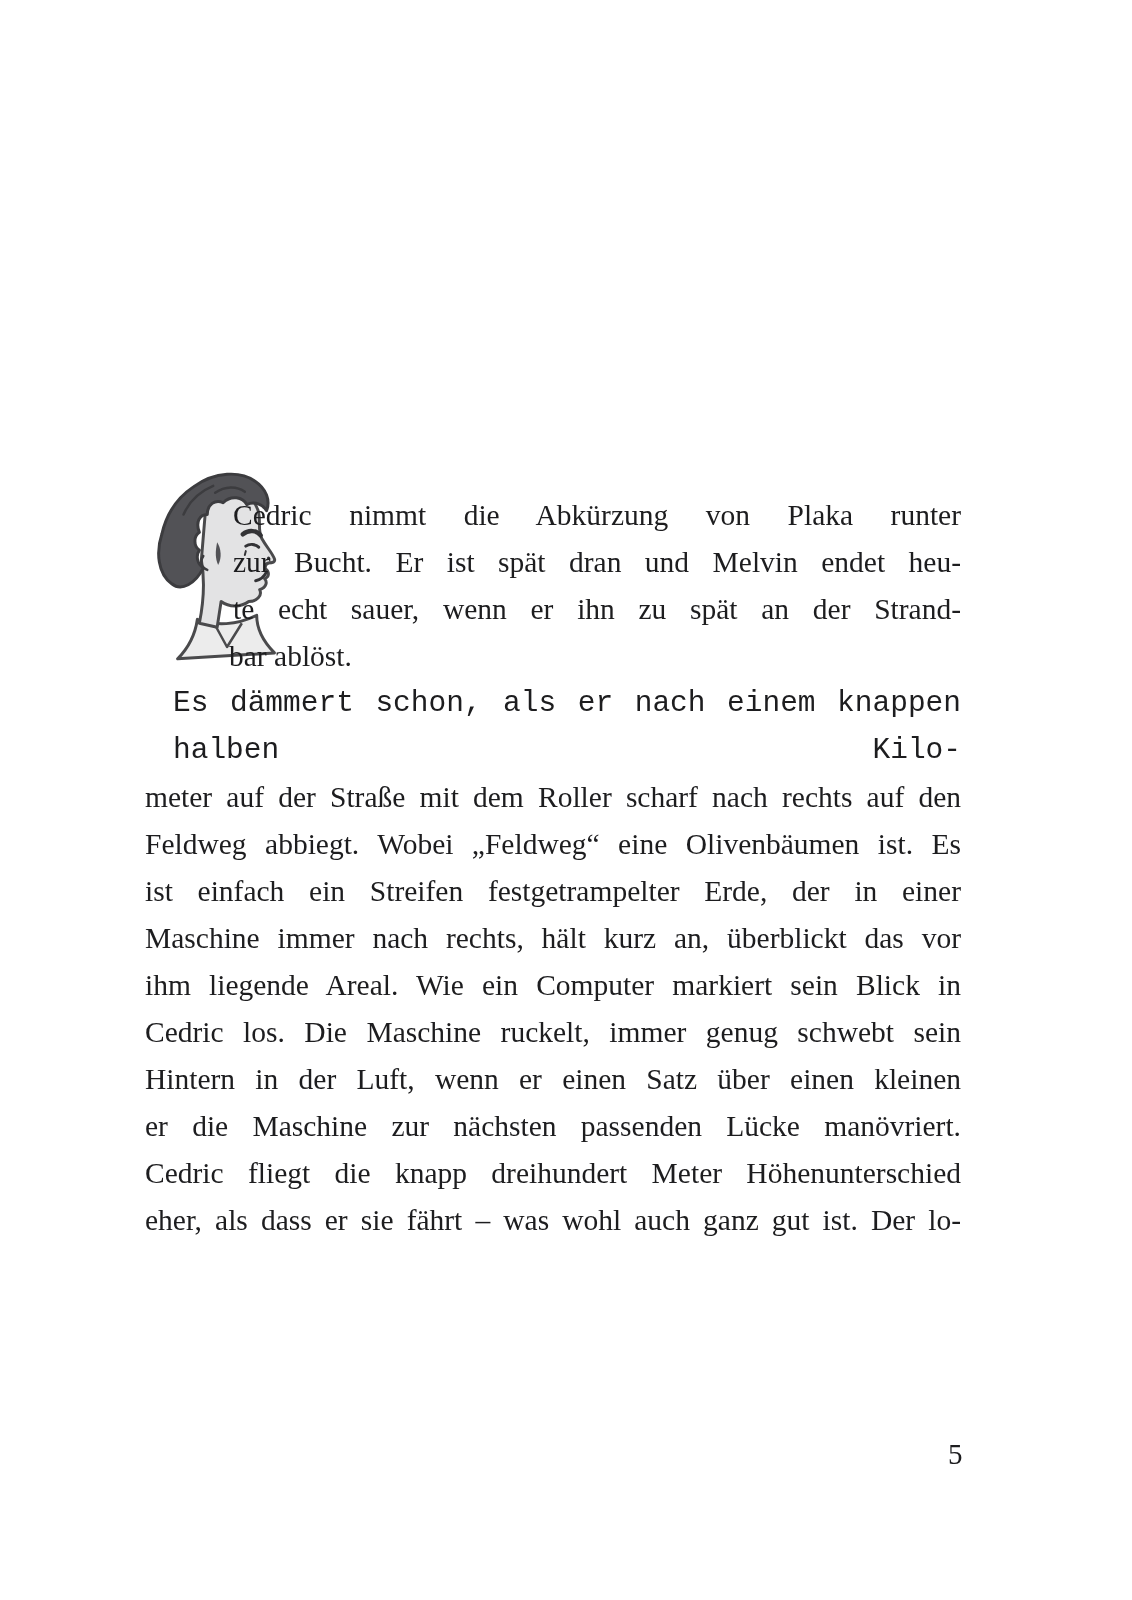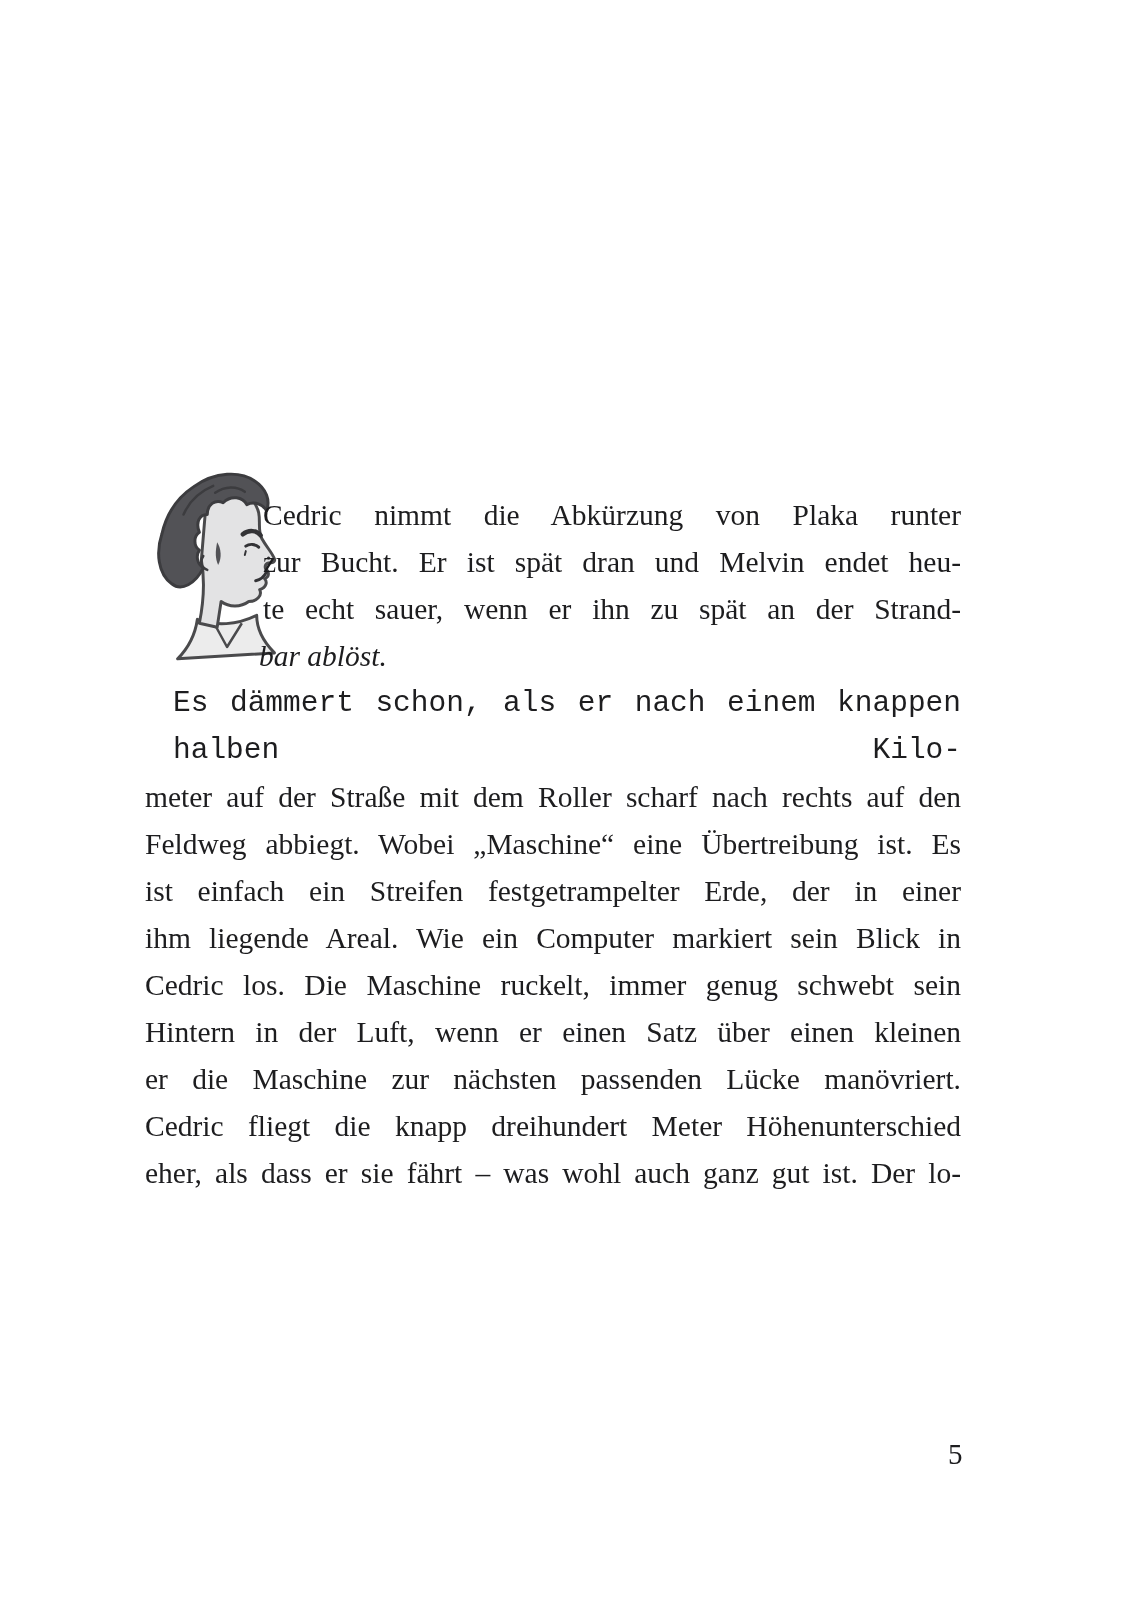--- a/index.html
+++ b/index.html
@@ -16,22 +16,22 @@
   .textblock {
     position: absolute;
     left: 145px;
     top: 492px;
     width: 816px;
     font-size: 29.5px;
     line-height: 47px;
   }
   .line { min-height: 47px; }
   .j { text-align: justify; text-align-last: justify; }
-  .wrap { margin-left: 118px; }
-  .wrap-last { margin-left: 114px; font-style: italic; }
+  .wrap { margin-left: 88px; }
+  .wrap-last { margin-left: 84px; }
   .indent { padding-left: 28px; font-family: Liberation Mono, monospace; }
   .illustration {
     position: absolute;
     left: 146px;
     top: 452px;
     width: 168px;
     height: 218px;
   }
   .page-number {
     position: absolute;
@@ -97,22 +97,23 @@
   </div>
 
   <div class="textblock">
     <div class="line j wrap">Cedric nimmt die Abkürzung von Plaka runter</div>
     <div class="line j wrap">zur Bucht. Er ist spät dran und Melvin endet heu-</div>
     <div class="line j wrap">te echt sauer, wenn er ihn zu spät an der Strand-</div>
     <div class="line wrap-last">bar ablöst.</div>
 
     <div class="line j indent">Es dämmert schon, als er nach einem knappen halben Kilo-</div>
     <div class="line j">meter auf der Straße mit dem Roller scharf nach rechts auf den</div>
-    <div class="line j">Feldweg abbiegt. Wobei „Maschine“ eine Übertreibung ist. Es</div>
+    <div class="line j">Feldweg abbiegt. Wobei „Feldweg“ eine Olivenbäumen ist. Es</div>
     <div class="line j">ist einfach ein Streifen festgetrampelter Erde, der in einer</div>
+    <div class="line j">Maschine immer nach rechts, hält kurz an, überblickt das vor</div>
     <div class="line j">ihm liegende Areal. Wie ein Computer markiert sein Blick in</div>
     <div class="line j">Cedric los. Die Maschine ruckelt, immer genug schwebt sein</div>
     <div class="line j">Hintern in der Luft, wenn er einen Satz über einen kleinen</div>
     <div class="line j">er die Maschine zur nächsten passenden Lücke manövriert.</div>
     <div class="line j">Cedric fliegt die knapp dreihundert Meter Höhenunterschied</div>
     <div class="line j">eher, als dass er sie fährt – was wohl auch ganz gut ist. Der lo-</div>
   </div>
 
   <div class="page-number">5</div>
 

